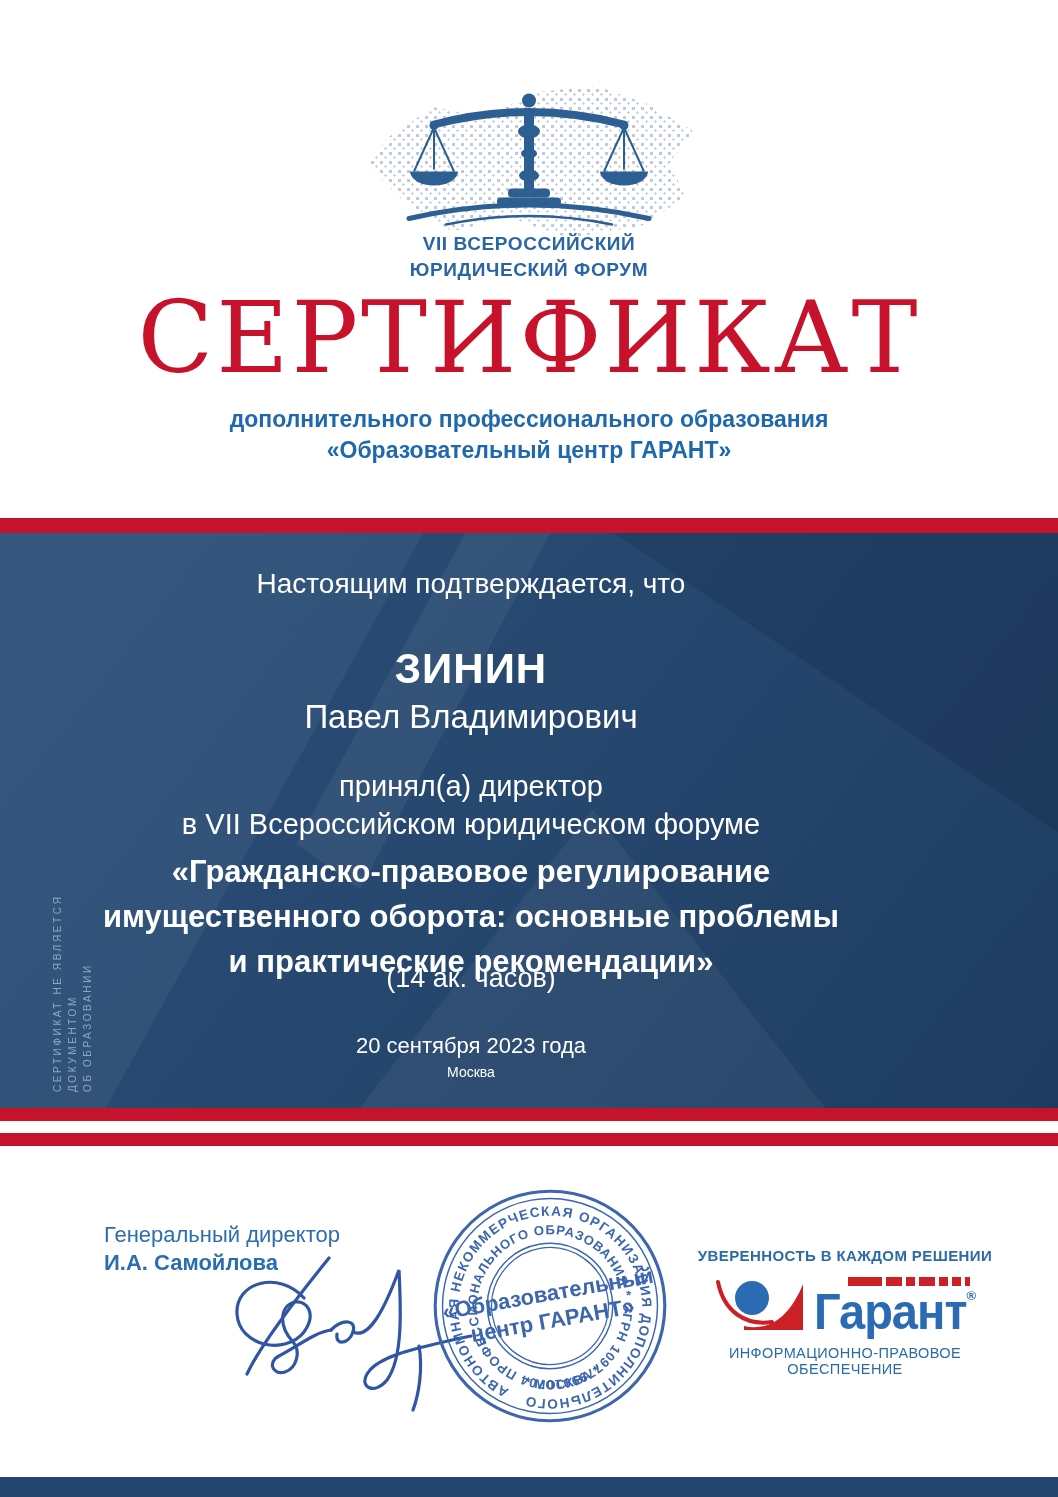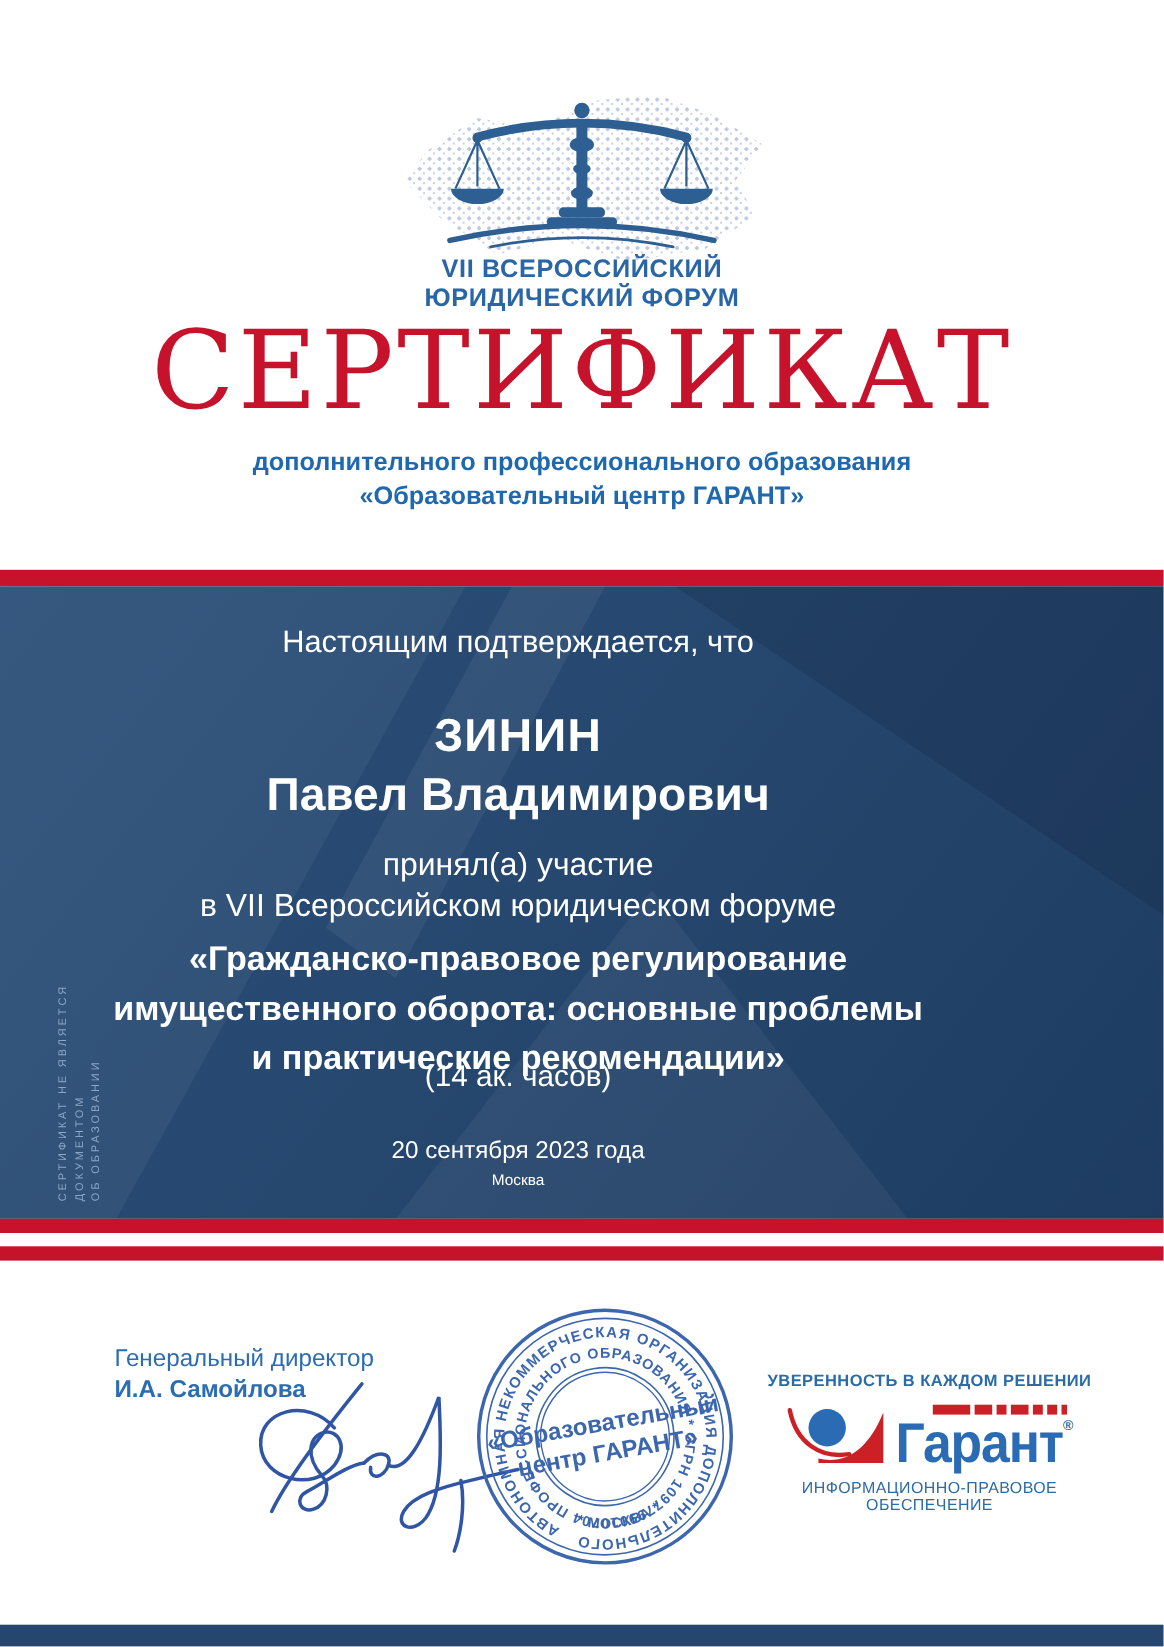--- a/index.html
+++ b/index.html
@@ -6,21 +6,21 @@
   .page{position:relative;width:1058px;height:1497px;background:#ffffff;overflow:hidden;
         font-family:"Liberation Sans",sans-serif;}
 
   
   .map-dots{position:absolute;left:368px;top:86px;width:326px;height:152px;
     background-image:radial-gradient(#bdc8e1 1.5px,transparent 1.7px),radial-gradient(#c6d0e6 1.2px,transparent 1.4px);
     background-size:9px 9px,9px 9px;background-position:0 0,4px 4px;
     clip-path:polygon(6% 34%,20% 14%,36% 20%,52% 4%,70% 0%,86% 12%,100% 30%,92% 52%,98% 72%,84% 92%,62% 100%,42% 86%,26% 96%,10% 74%,0% 52%);}
   .scales{position:absolute;left:404px;top:90px;width:250px;height:138px;}
   .forum-name{position:absolute;left:0;top:231px;width:1058px;text-align:center;
-    color:#2a66a6;font-weight:bold;font-size:23px;line-height:26px;letter-spacing:.6px;}
+    color:#2a66a6;font-weight:bold;font-size:19px;line-height:26px;letter-spacing:.6px;}
 
   .cert-title{position:absolute;left:0;top:288px;width:1058px;text-align:center;
     font-family:"DejaVu Serif","Liberation Serif",serif;font-size:99px;line-height:100px;
     color:#c6132b;letter-spacing:3px;font-weight:normal;}
 
   .org-name{position:absolute;left:0;top:404px;width:1058px;text-align:center;
     color:#1f68ae;font-weight:bold;font-size:23px;line-height:31px;}
 
   
   .stripe{position:absolute;left:0;width:1058px;}
@@ -39,21 +39,21 @@
   .tri2{right:0;top:0;width:100%;height:100%;
     background:rgba(5,15,35,.14);clip-path:polygon(58% 0,100% 0,100% 52%);}
   .tri3{left:0;top:0;width:100%;height:100%;
     background:rgba(255,255,255,.05);clip-path:polygon(34% 100%,56% 48%,78% 100%);}
   .tri4{left:0;top:0;width:100%;height:100%;
     background:rgba(255,255,255,.06);clip-path:polygon(44% 0,52% 0,34% 62%,28% 54%);}
 
   .panel-text{position:absolute;left:0;width:942px;text-align:center;color:#ffffff;}
   .confirm{top:568px;font-size:28px;font-weight:normal;}
   .surname{top:645px;font-size:42px;font-weight:bold;letter-spacing:1px;}
-  .name{top:698px;font-size:42px;font-weight:bold;}
+  .name{top:698px;font-size:33px;font-weight:normal;}
   .part1{top:770px;font-size:29px;}
   .part2{top:808px;font-size:29px;}
   .course{top:849px;font-size:31px;font-weight:bold;line-height:45px;}
   .hours{top:963px;font-size:27px;}
   .date{top:1033px;font-size:22px;}
   .city{top:1064px;font-size:14px;}
 
   .side-note{position:absolute;left:50px;top:1092px;width:230px;
     transform:rotate(-90deg);transform-origin:0 0;
     color:#8aa6c8;font-size:10px;line-height:15px;letter-spacing:2.6px;}
@@ -126,21 +126,21 @@
   <div class="panel">
     <div class="tri tri1"></div>
     <div class="tri tri2"></div>
     <div class="tri tri3"></div>
     <div class="tri tri4"></div>
   </div>
 
   <div class="panel-text confirm">Настоящим подтверждается, что</div>
   <div class="panel-text surname">ЗИНИН</div>
   <div class="panel-text name">Павел Владимирович</div>
-  <div class="panel-text part1">принял(а) участие</div>
+  <div class="panel-text part1">принял(а) директор</div>
   <div class="panel-text part2">в VII Всероссийском юридическом форуме</div>
   <div class="panel-text course">
     <div>«Гражданско-правовое регулирование</div>
     <div>имущественного оборота: основные проблемы</div>
     <div>и практические рекомендации»</div>
   </div>
   <div class="panel-text hours">(14 ак. часов)</div>
   <div class="panel-text date">20 сентября 2023 года</div>
   <div class="panel-text city">Москва</div>
 

